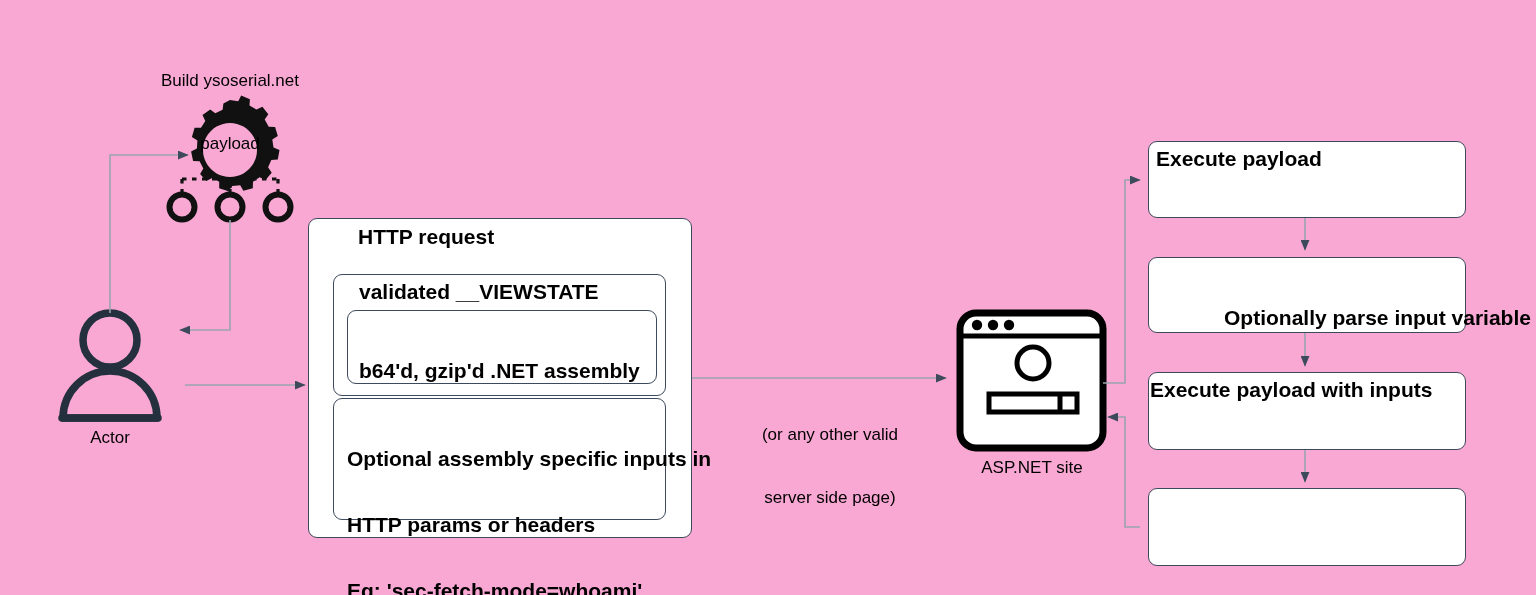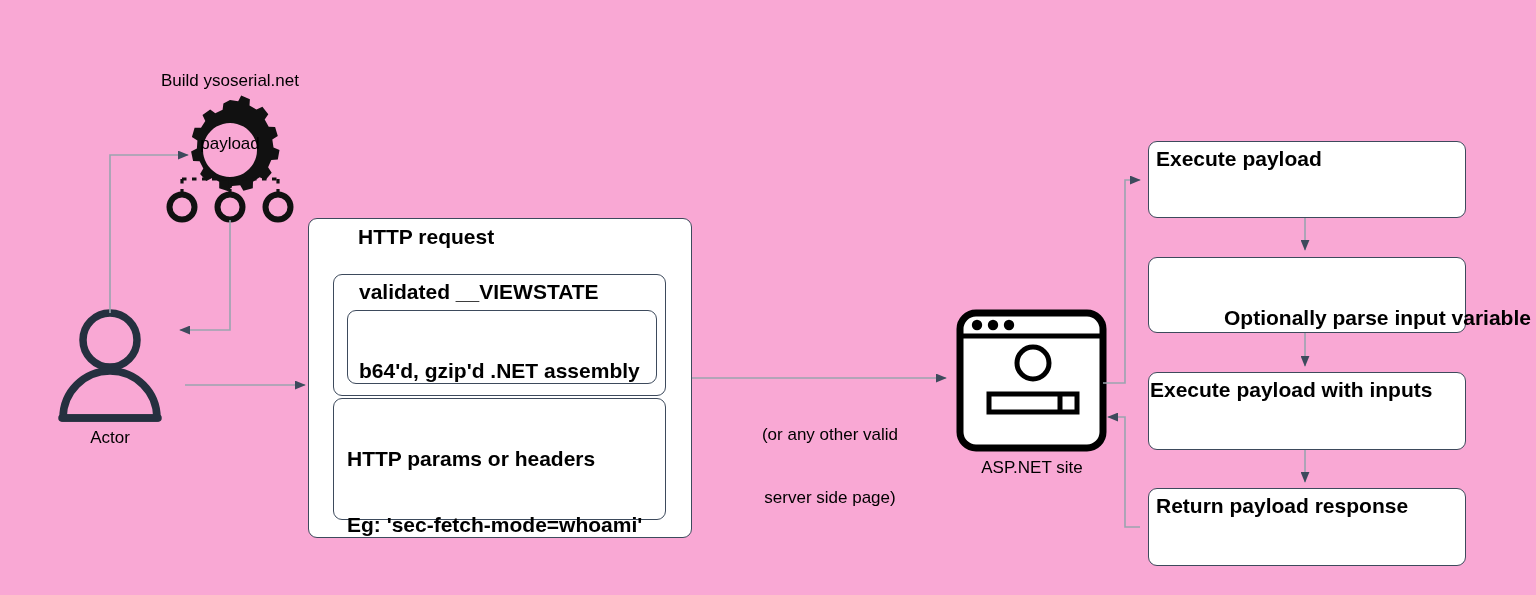--- a/index.html
+++ b/index.html
@@ -147,20 +147,21 @@
 
   <div class="box" style="left:347px; top:310px; width:310px; height:74px;">
   </div>
   <div class="box-label" style="left:359px; top:316px;">
     <div>b64'd, gzip'd .NET assembly</div>
   </div>
 
   <div class="box" style="left:333px; top:398px; width:333px; height:122px;">
   </div>
   <div class="box-label" style="left:347px; top:404px;">
+    <div>Optional assembly specific inputs in</div>
     <div>HTTP params or headers</div>
     <div>Eg: 'sec-fetch-mode=whoami'</div>
   </div>
 
   <div class="lbl lbl-center" style="left:720px; top:382px; width:220px;">
     <div>(or any other valid</div>
     <div>server side page)</div>
   </div>
 
   <div class="lbl lbl-center" style="left:962px; top:457px; width:140px;">ASP.NET site</div>
@@ -175,15 +176,14 @@
     <div>Optionally parse input variable</div>
     <div>from HTTP param</div>
   </div>
 
   <div class="box" style="left:1148px; top:372px; width:318px; height:78px;">
   </div>
   <div class="box-label" style="left:1150px; top:379px;">Execute payload with inputs</div>
 
   <div class="box" style="left:1148px; top:488px; width:318px; height:78px;">
   </div>
-  <div class="box-label" style="left:1156px; top:495px;">Return payload response</div>
 
 </div>
 
 </body></html>

